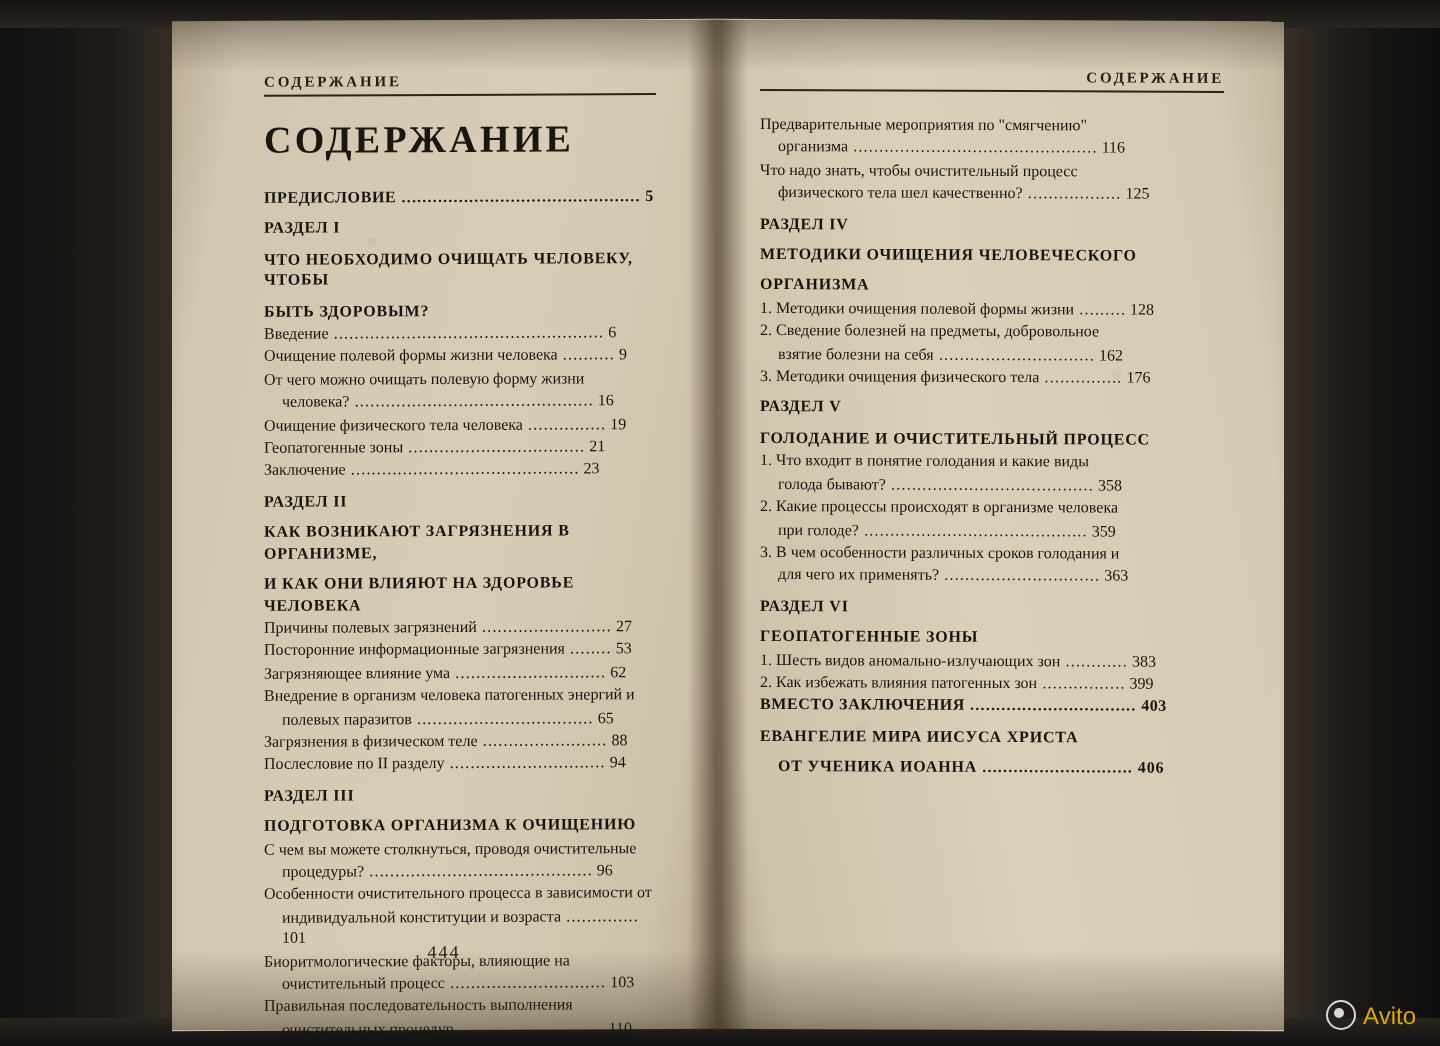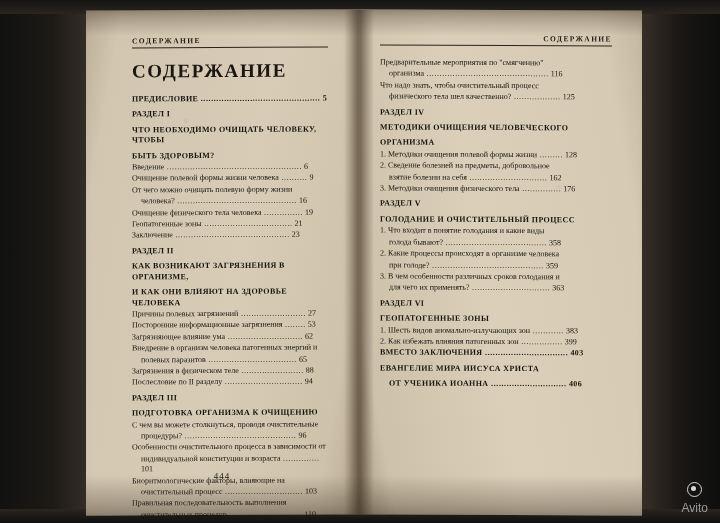--- a/index.html
+++ b/index.html
@@ -95,23 +95,22 @@
   .ind{padding-left:9px;display:block;}
   .folio{
     position:absolute;left:0;width:272px;bottom:34px;text-align:center;
     font-size:9px;color:#211d15;letter-spacing:1px;
   }
 
   
   .wm{
     position:absolute;right:12px;bottom:8px;
     display:flex;align-items:center;gap:4px;
-    color:#a3a3a3;font-family:"Liberation Sans", sans-serif;font-size:12px;
+    color:#eab308;font-family:"Liberation Sans", sans-serif;font-size:12px;
     opacity:.92;
-    flex-direction:column;
   }
   .wm .dot{
     width:13px;height:13px;border-radius:50%;
     border:1.6px solid #e8e8e8;position:relative;display:inline-block;
   }
   .wm .dot:after{
     content:"";position:absolute;left:3px;top:3px;width:5px;height:5px;
     border-radius:50%;background:#e8e8e8;
   }
 </style>

